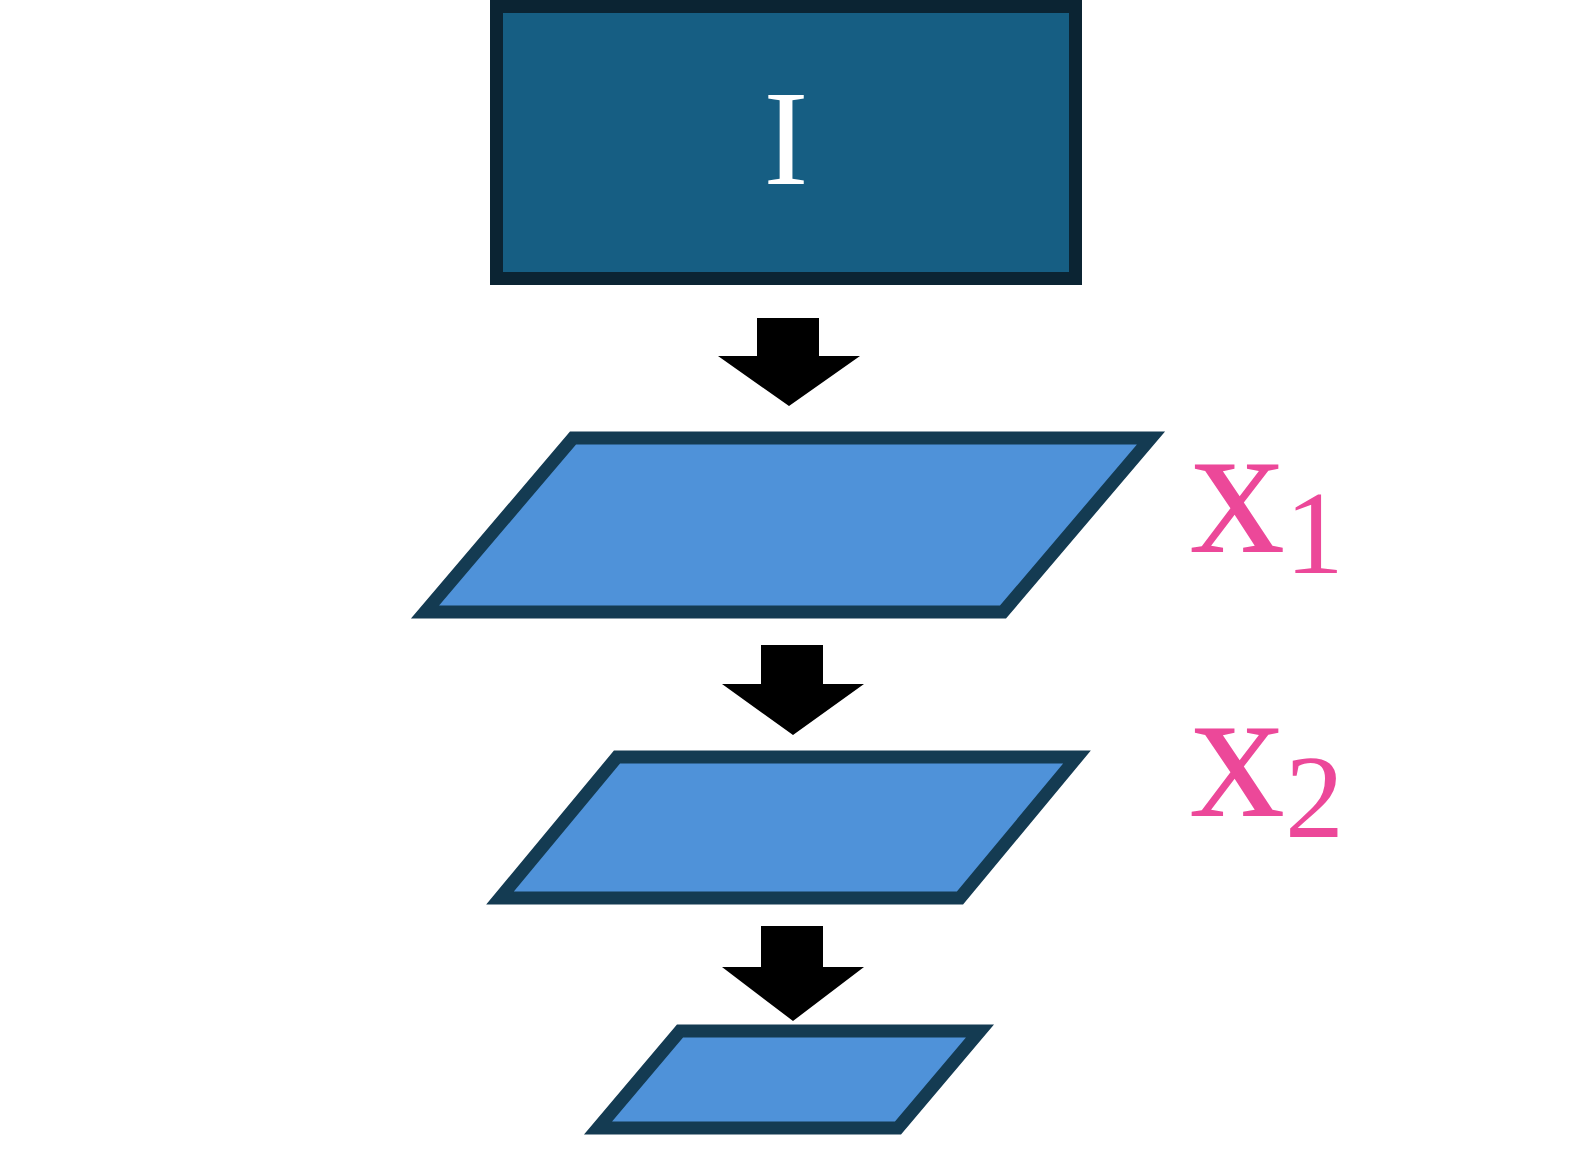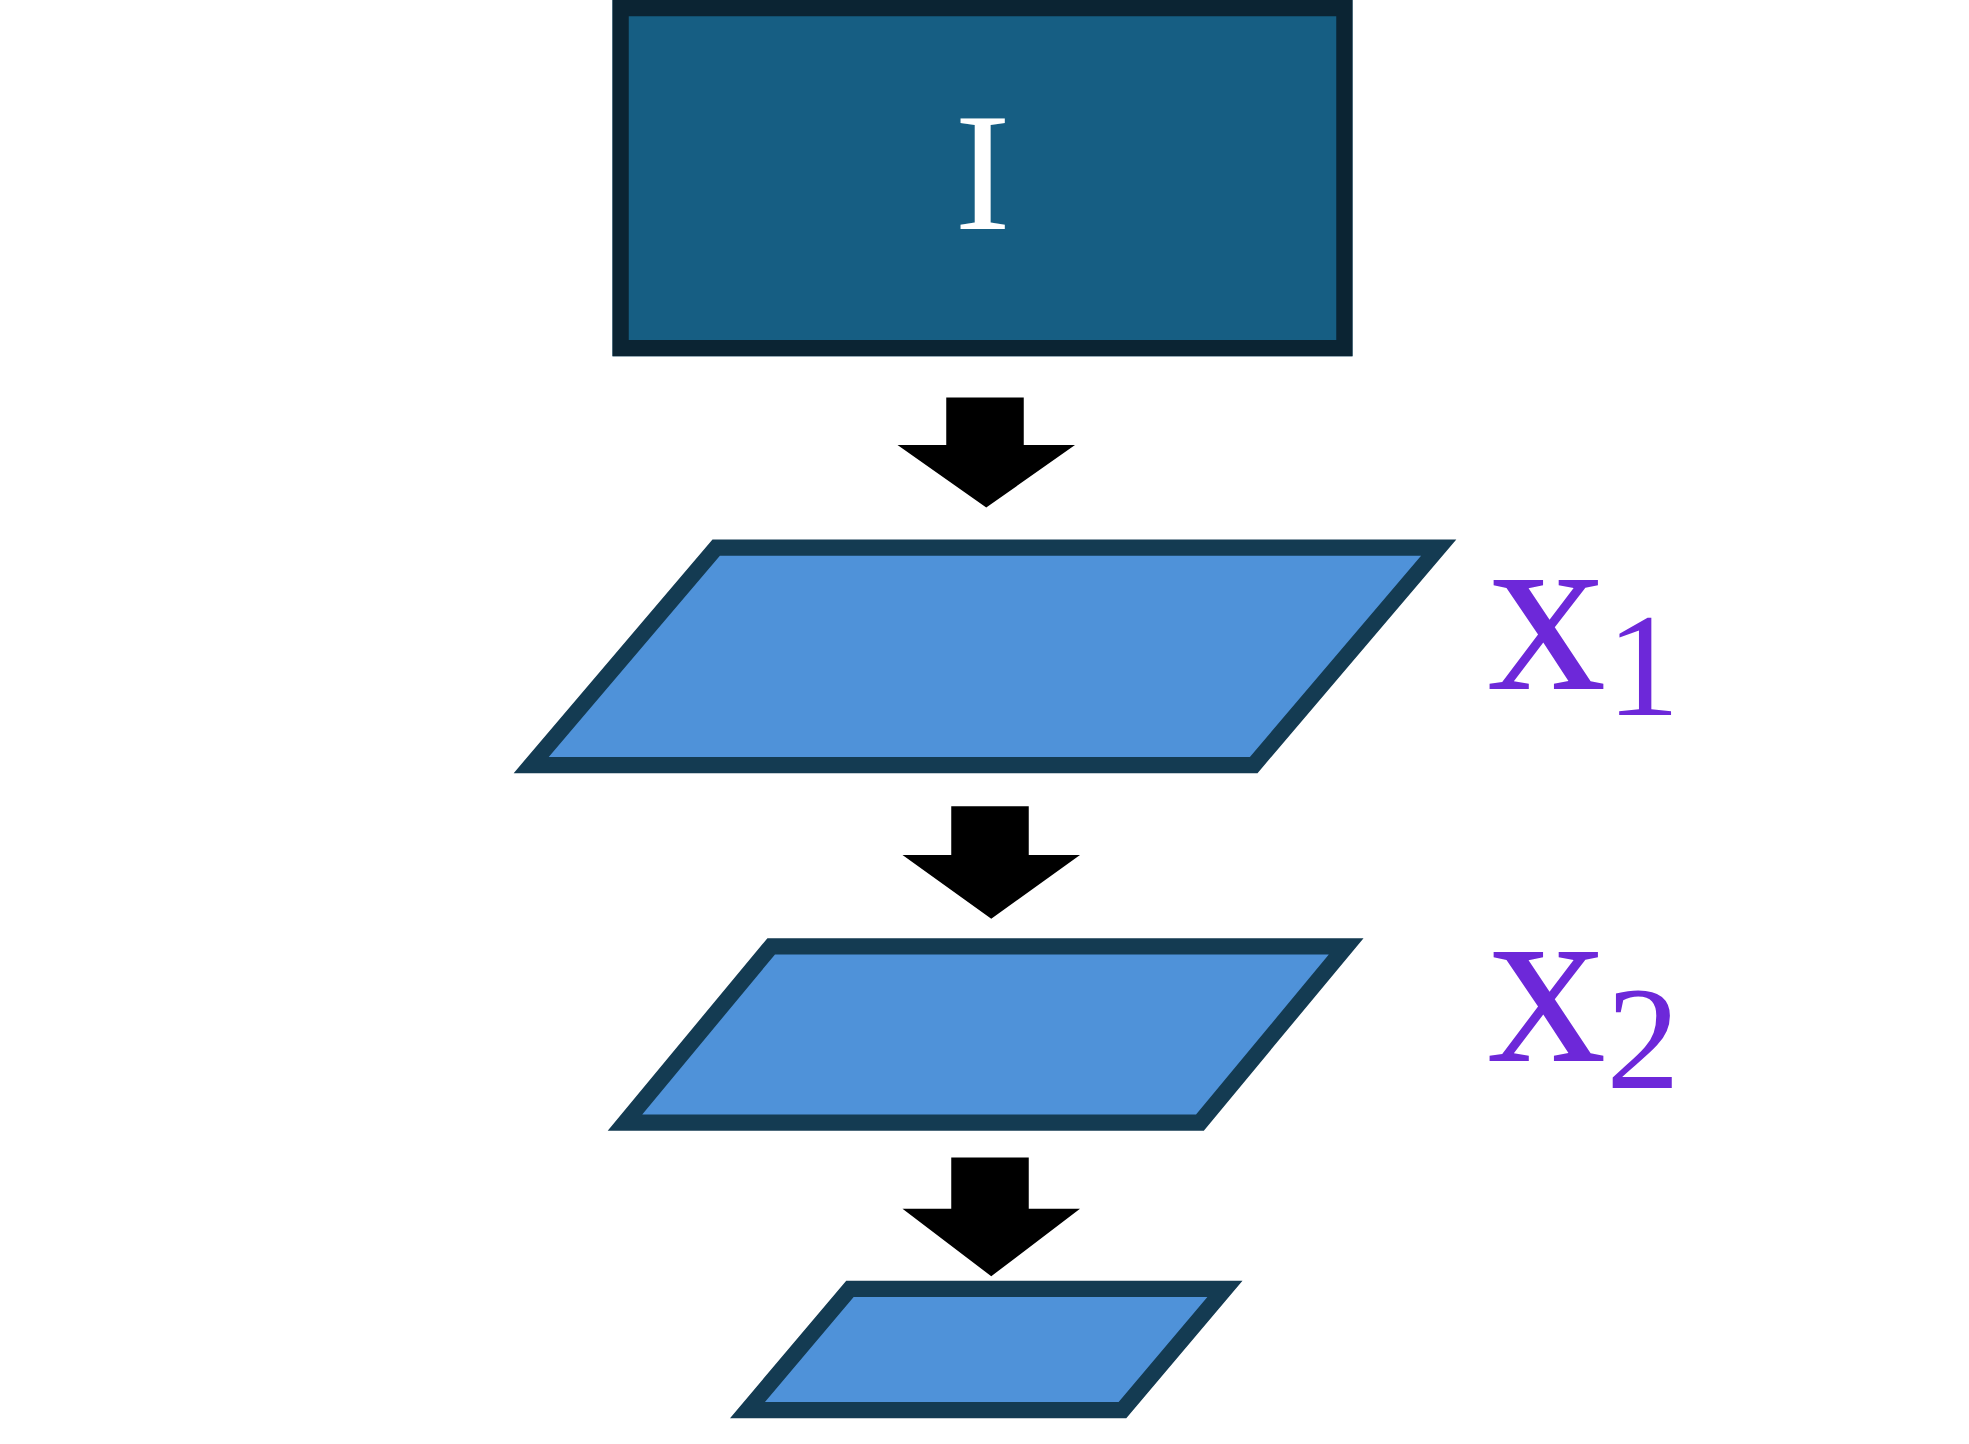--- a/index.html
+++ b/index.html
@@ -33,32 +33,32 @@
   }
   #input-block .block-label {
     color: #ffffff;
     font-size: 135px;
     line-height: 1;
     transform: translateY(-4px);
   }
 
   
   .fm-label {
-    color: #6d28d9;
+    color: #ec4899;
     font-size: 190px;
     line-height: 1;
     white-space: nowrap;
   }
   .fm-label sub {
     font-size: 0.62em;
     vertical-align: -0.18em;
     line-height: 0;
   }
   #fm-label-1 { left: 1190px; top: 393px; }
-  #fm-label-2 { left: 1190px; top: 691px; }
+  #fm-label-2 { left: 1190px; top: 657px; }
   #fm-label-3 { left: 1190px; top: 956px; }
 
   #arrow-1 { left: 718px; top: 318px; }
   #arrow-2 { left: 722px; top: 645px; }
   #arrow-3 { left: 722px; top: 926px; }
 
   #fm-1 { left: 417px; top: 430px; }
   #fm-2 { left: 492px; top: 749px; }
   #fm-3 { left: 590px; top: 1023px; }
 </style>

